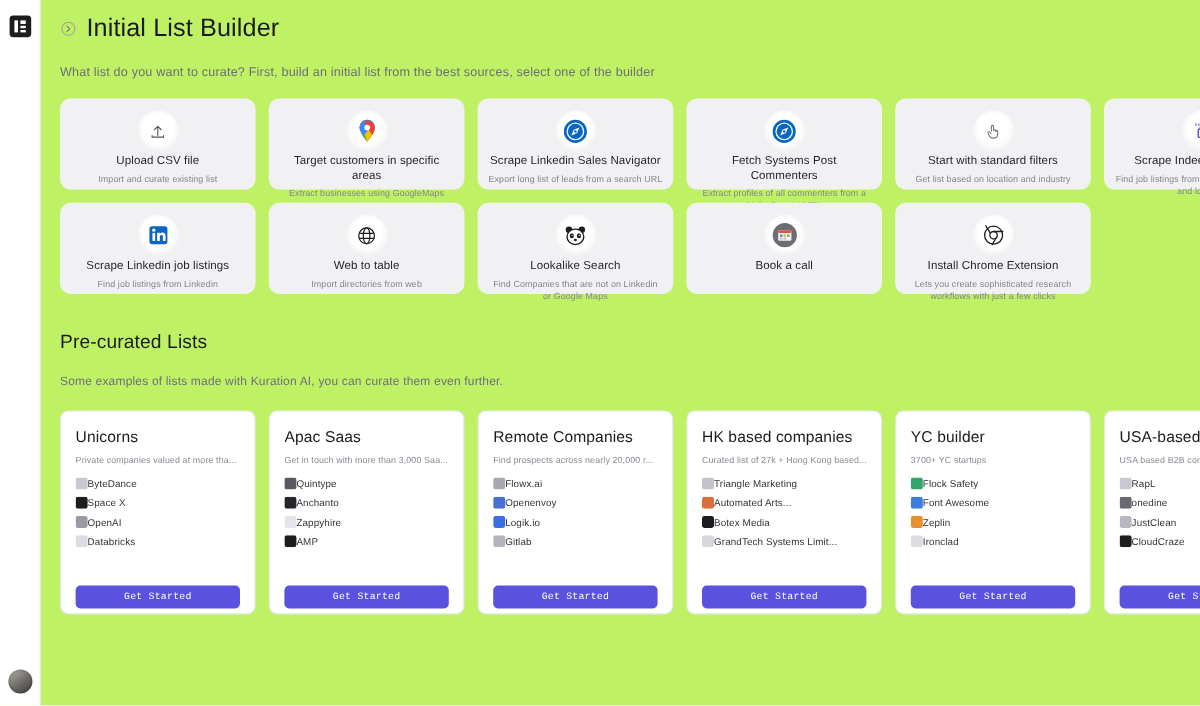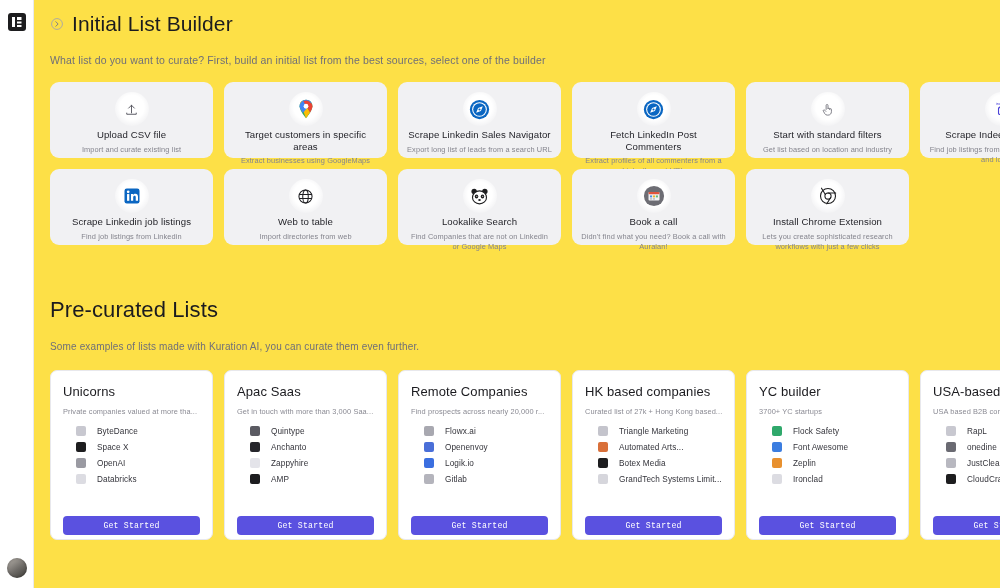--- a/index.html
+++ b/index.html
@@ -43,21 +43,21 @@
     background: linear-gradient(145deg,#b9b4ad 0%,#6d6a66 55%,#3a3935 100%);
     box-shadow: inset 0 0 3px rgba(0,0,0,.35);
   }
 
   
   .main {
     flex: 1 1 auto;
     height: 588px;
     overflow: hidden;
     position: relative;
-    background: #fde047;
+    background: #bef264;
     padding: 0 0 0 16px;
   }
 
   .page-head {
     display: flex;
     align-items: center;
     gap: 8px;
     padding: 12px 0 0 0;
   }
   .chev-icon {
@@ -117,24 +117,24 @@
     margin-top: 4px;
     font-size: 7.4px;
     color: #84848d;
     line-height: 1.35;
     letter-spacing: .1px;
     text-align: center;
   }
 
   
   .section-title {
-    font-size: 22px;
+    font-size: 16px;
     font-weight: 400;
     color: #1b1b1f;
-    margin-top: 52px;
+    margin-top: 32px;
     letter-spacing: .1px;
   }
   .section-sub {
     margin-top: 18px;
     font-size: 10px;
     color: #6f6f78;
     letter-spacing: .15px;
   }
 
   .lists-grid {
@@ -172,27 +172,26 @@
   .lc-items {
     margin-top: 10px;
     display: flex;
     flex-direction: column;
     gap: 6px;
     flex: 1 1 auto;
   }
   .lc-item {
     display: flex;
     align-items: center;
-    gap: 11px;
+    gap: 0;
     font-size: 8.2px;
     color: #33333a;
     white-space: nowrap;
     overflow: hidden;
     letter-spacing: .1px;
-    margin-left: 13px;
   }
   .fav {
     width: 10px; height: 10px;
     flex: 0 0 10px;
     border-radius: 2px;
     display: inline-block;
     background: #d8d8de;
   }
   .cta {
     margin-top: 11px;
@@ -281,21 +280,21 @@
         <div class="builder-card">
           <div class="bc-icon-wrap">
             <svg width="21" height="21" viewBox="0 0 24 24">
               <circle cx="12" cy="12" r="11" fill="#0a66c2"></circle>
               <circle cx="12" cy="12" r="8.4" fill="#fff"></circle>
               <circle cx="12" cy="12" r="7.2" fill="#0a66c2"></circle>
               <path d="M15.8 8.2 10.4 10.4 8.2 15.8l5.4-2.2z" fill="#fff"></path>
               <circle cx="12" cy="12" r="1.2" fill="#0a66c2"></circle>
             </svg>
           </div>
-          <div class="bc-title">Fetch LinkedIn Post Commenters</div>
+          <div class="bc-title">Fetch Systems Post Commenters</div>
           <div class="bc-desc">Extract profiles of all commenters from a LinkedIn post URL</div>
         </div>
         <div class="builder-card">
           <div class="bc-icon-wrap">
             <svg width="17" height="17" viewBox="0 0 20 20">
               <path d="M8.4 10.4V5.2a1.1 1.1 0 1 1 2.2 0v4.2" fill="none" stroke="#6d6d76" stroke-width="1"></path>
               <path d="M10.6 9.4a1 1 0 1 1 2 0v1" fill="none" stroke="#6d6d76" stroke-width="1"></path>
               <path d="M12.6 10a1 1 0 1 1 2 0v2.6c0 2.3-1.6 4-3.9 4h-.9c-1.4 0-2.3-.6-3-1.7L5.2 12a1 1 0 0 1 1.6-1.2l1.6 1.8" fill="none" stroke="#6d6d76" stroke-width="1" stroke-linejoin="round"></path>
             </svg>
           </div>
@@ -360,21 +359,20 @@
               <rect x="6" y="7.5" width="12" height="9.5" rx="1.2" fill="#f2f2f4"></rect>
               <rect x="6" y="7.5" width="12" height="2.6" rx="1.2" fill="#e0543e"></rect>
               <rect x="7.6" y="11.4" width="2.3" height="2.1" fill="#4a8ddb"></rect>
               <rect x="10.8" y="11.4" width="2.3" height="2.1" fill="#f0b429"></rect>
               <rect x="14" y="11.4" width="2.3" height="2.1" fill="#5fb878"></rect>
               <rect x="7.6" y="14.2" width="2.3" height="1.9" fill="#c5c5cc"></rect>
               <rect x="10.8" y="14.2" width="2.3" height="1.9" fill="#c5c5cc"></rect>
             </svg>
           </div>
           <div class="bc-title">Book a call</div>
-          <div class="bc-desc">Didn't find what you need? Book a call with Auralan!</div>
         </div>
         <div class="builder-card">
           <div class="bc-icon-wrap">
             <svg width="20" height="20" viewBox="0 0 24 24">
               <circle cx="12" cy="12" r="9" fill="none" stroke="#1d1d1f" stroke-width="1.3"></circle>
               <circle cx="12" cy="12" r="3.7" fill="none" stroke="#1d1d1f" stroke-width="1.3"></circle>
               <path d="M12 8.3H21.2M8.8 10.2 4.2 2.6M15.2 13.8 10.6 21.4" stroke="#1d1d1f" stroke-width="1.3" stroke-linecap="round"></path>
             </svg>
           </div>
           <div class="bc-title">Install Chrome Extension</div>

